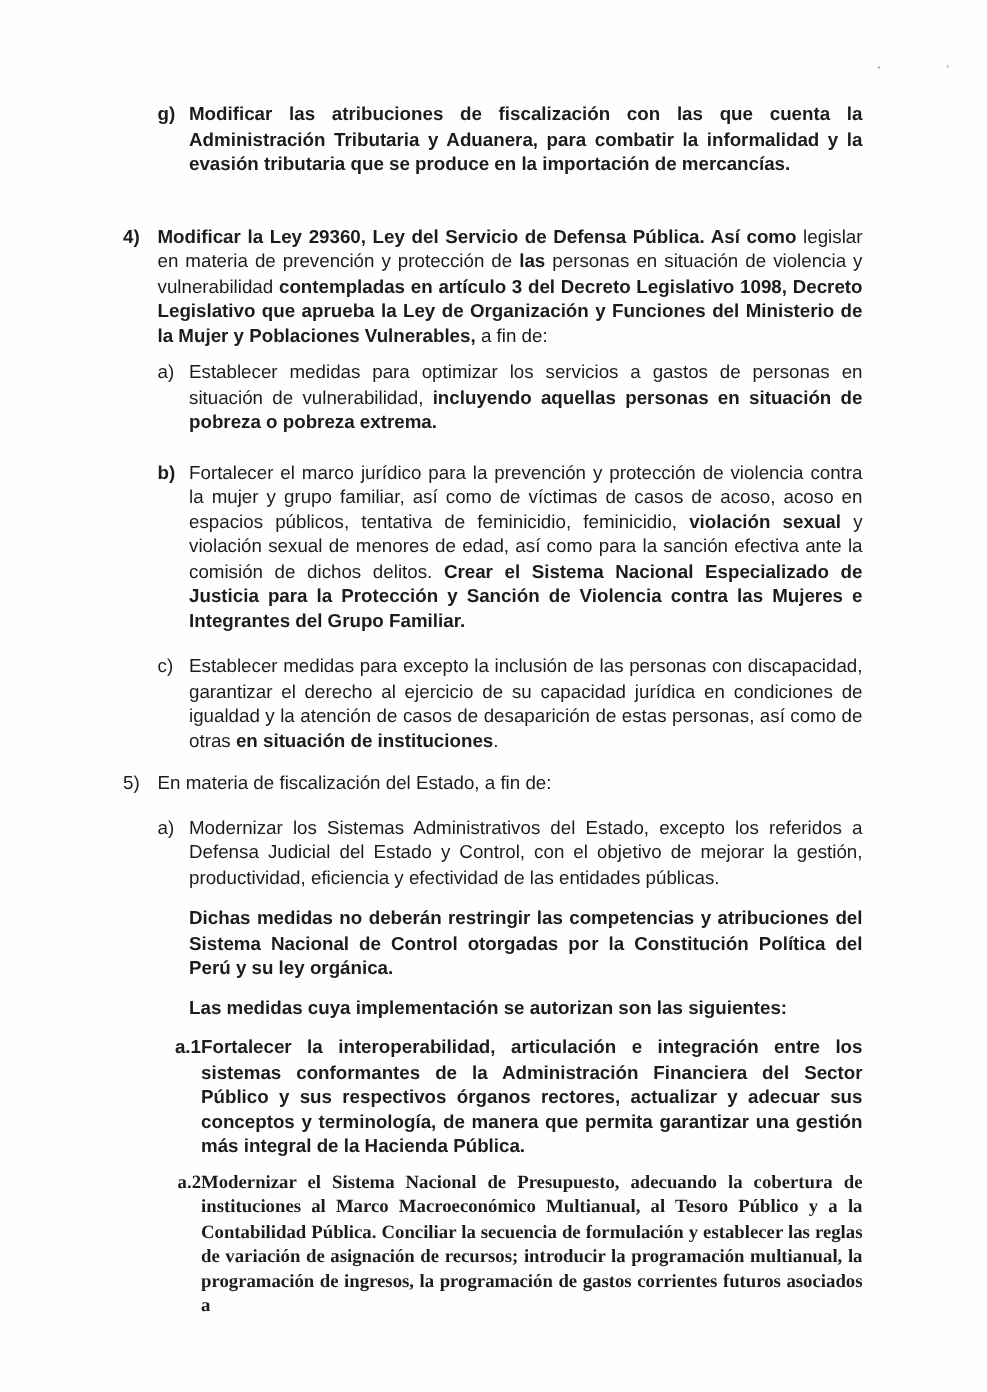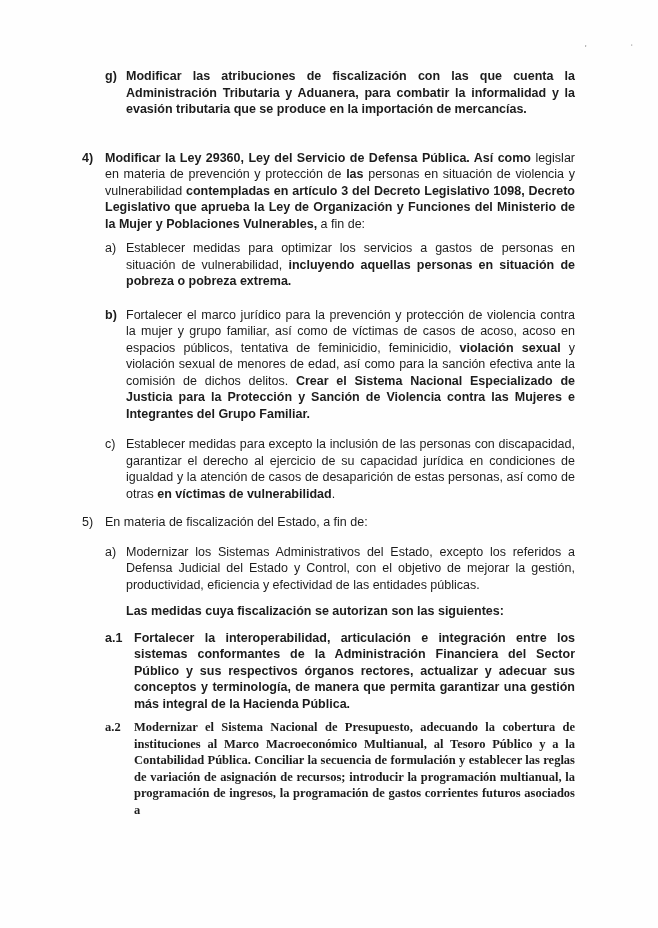--- a/index.html
+++ b/index.html
@@ -33,21 +33,21 @@
     flex:1 1 auto;
     text-align:justify;
   }
   .b{font-weight:700;}
   
   .l1{margin-left:82px;}
   .l1 > .label{width:23px;}
   .l2{margin-left:105px;}
   .l2 > .label{width:21px;}
   .la1{margin-left:105px;}
-  .la1 > .label{width:29px;}
+  .la1 > .label{width:29px;text-align:right;}
   .para{margin-left:126px;}
   
   .artifact{
     position:absolute;
     color:#8a8a8a;
     font-size:11px;
     line-height:11px;
     user-select:none;
   }
   #artifact-1{left:584px;top:40px;transform:rotate(12deg);}
@@ -71,32 +71,35 @@
       <div class="block l2" style="margin-top: 8px;">
         <span class="label">a)</span>
         <div class="txt"><span>Establecer medidas para optimizar los servicios a gastos de personas en situación de vulnerabilidad, </span><span class="b">incluyendo aquellas personas en situación de pobreza o pobreza extrema.</span></div>
       </div>
       <div class="block l2" style="margin-top: 17px;">
         <span class="label b">b)</span>
         <div class="txt"><span>Fortalecer el marco jurídico para la prevención y protección de violencia contra la mujer y grupo familiar, así como de víctimas de casos de acoso, acoso en espacios públicos, tentativa de feminicidio, feminicidio, </span><span class="b">violación sexual </span><span>y violación sexual de menores de edad, así como para la sanción efectiva ante la comisión de dichos delitos. </span><span class="b">Crear el Sistema Nacional Especializado de Justicia para la Protección y Sanción de Violencia contra las Mujeres e Integrantes del Grupo Familiar.</span></div>
       </div>
       <div class="block l2" style="margin-top: 14px;">
         <span class="label">c)</span>
-        <div class="txt"><span>Establecer medidas para excepto la inclusión de las personas con discapacidad, garantizar el derecho al ejercicio de su capacidad jurídica en condiciones de igualdad y la atención de casos de desaparición de estas personas, así como de otras </span><span class="b">en víctimas de vulnerabilidad</span><span>.</span></div>
+        <div class="txt"><span>Establecer medidas para excepto la inclusión de las personas con discapacidad, garantizar el derecho al ejercicio de su capacidad jurídica en condiciones de igualdad y la atención de casos de desaparición de estas personas, así como de otras </span><span class="b">en situación de instituciones</span><span>.</span></div>
       </div>
       <div class="block l1" style="margin-top: 12px;">
         <span class="label">5)</span>
         <div class="txt"><span>En materia de fiscalización del Estado, a fin de:</span></div>
       </div>
       <div class="block l2" style="margin-top: 13px;">
         <span class="label">a)</span>
         <div class="txt"><span>Modernizar los Sistemas Administrativos del Estado, excepto los referidos a Defensa Judicial del Estado y Control, con el objetivo de mejorar la gestión, productividad, eficiencia y efectividad de las entidades públicas.</span></div>
       </div>
+      <div class="block para" style="margin-top: 11px;">
+        <div class="txt"><span class="b">Dichas medidas no deberán restringir las competencias y atribuciones del Sistema Nacional de Control otorgadas por la Constitución Política del Perú y su ley orgánica.</span></div>
+      </div>
       <div class="block para" style="margin-top: 10px;">
-        <div class="txt"><span class="b">Las medidas cuya fiscalización se autorizan son las siguientes:</span></div>
+        <div class="txt"><span class="b">Las medidas cuya implementación se autorizan son las siguientes:</span></div>
       </div>
       <div class="block la1" style="margin-top: 10px;">
         <span class="label b">a.1</span>
         <div class="txt"><span class="b">Fortalecer la interoperabilidad, articulación e integración entre los sistemas conformantes de la Administración Financiera del Sector Público y sus respectivos órganos rectores, actualizar y adecuar sus conceptos y terminología, de manera que permita garantizar una gestión más integral de la Hacienda Pública.</span></div>
       </div>
       <div class="block la1" style="margin-top: 7px; font-family: Liberation Serif, serif;">
         <span class="label b">a.2</span>
         <div class="txt"><span class="b">Modernizar el Sistema Nacional de Presupuesto, adecuando la cobertura de instituciones al Marco Macroeconómico Multianual, al Tesoro Público y a la Contabilidad Pública. Conciliar la secuencia de formulación y establecer las reglas de variación de asignación de recursos; introducir la programación multianual, la programación de ingresos, la programación de gastos corrientes futuros asociados a</span></div>
       </div>
     </div>

